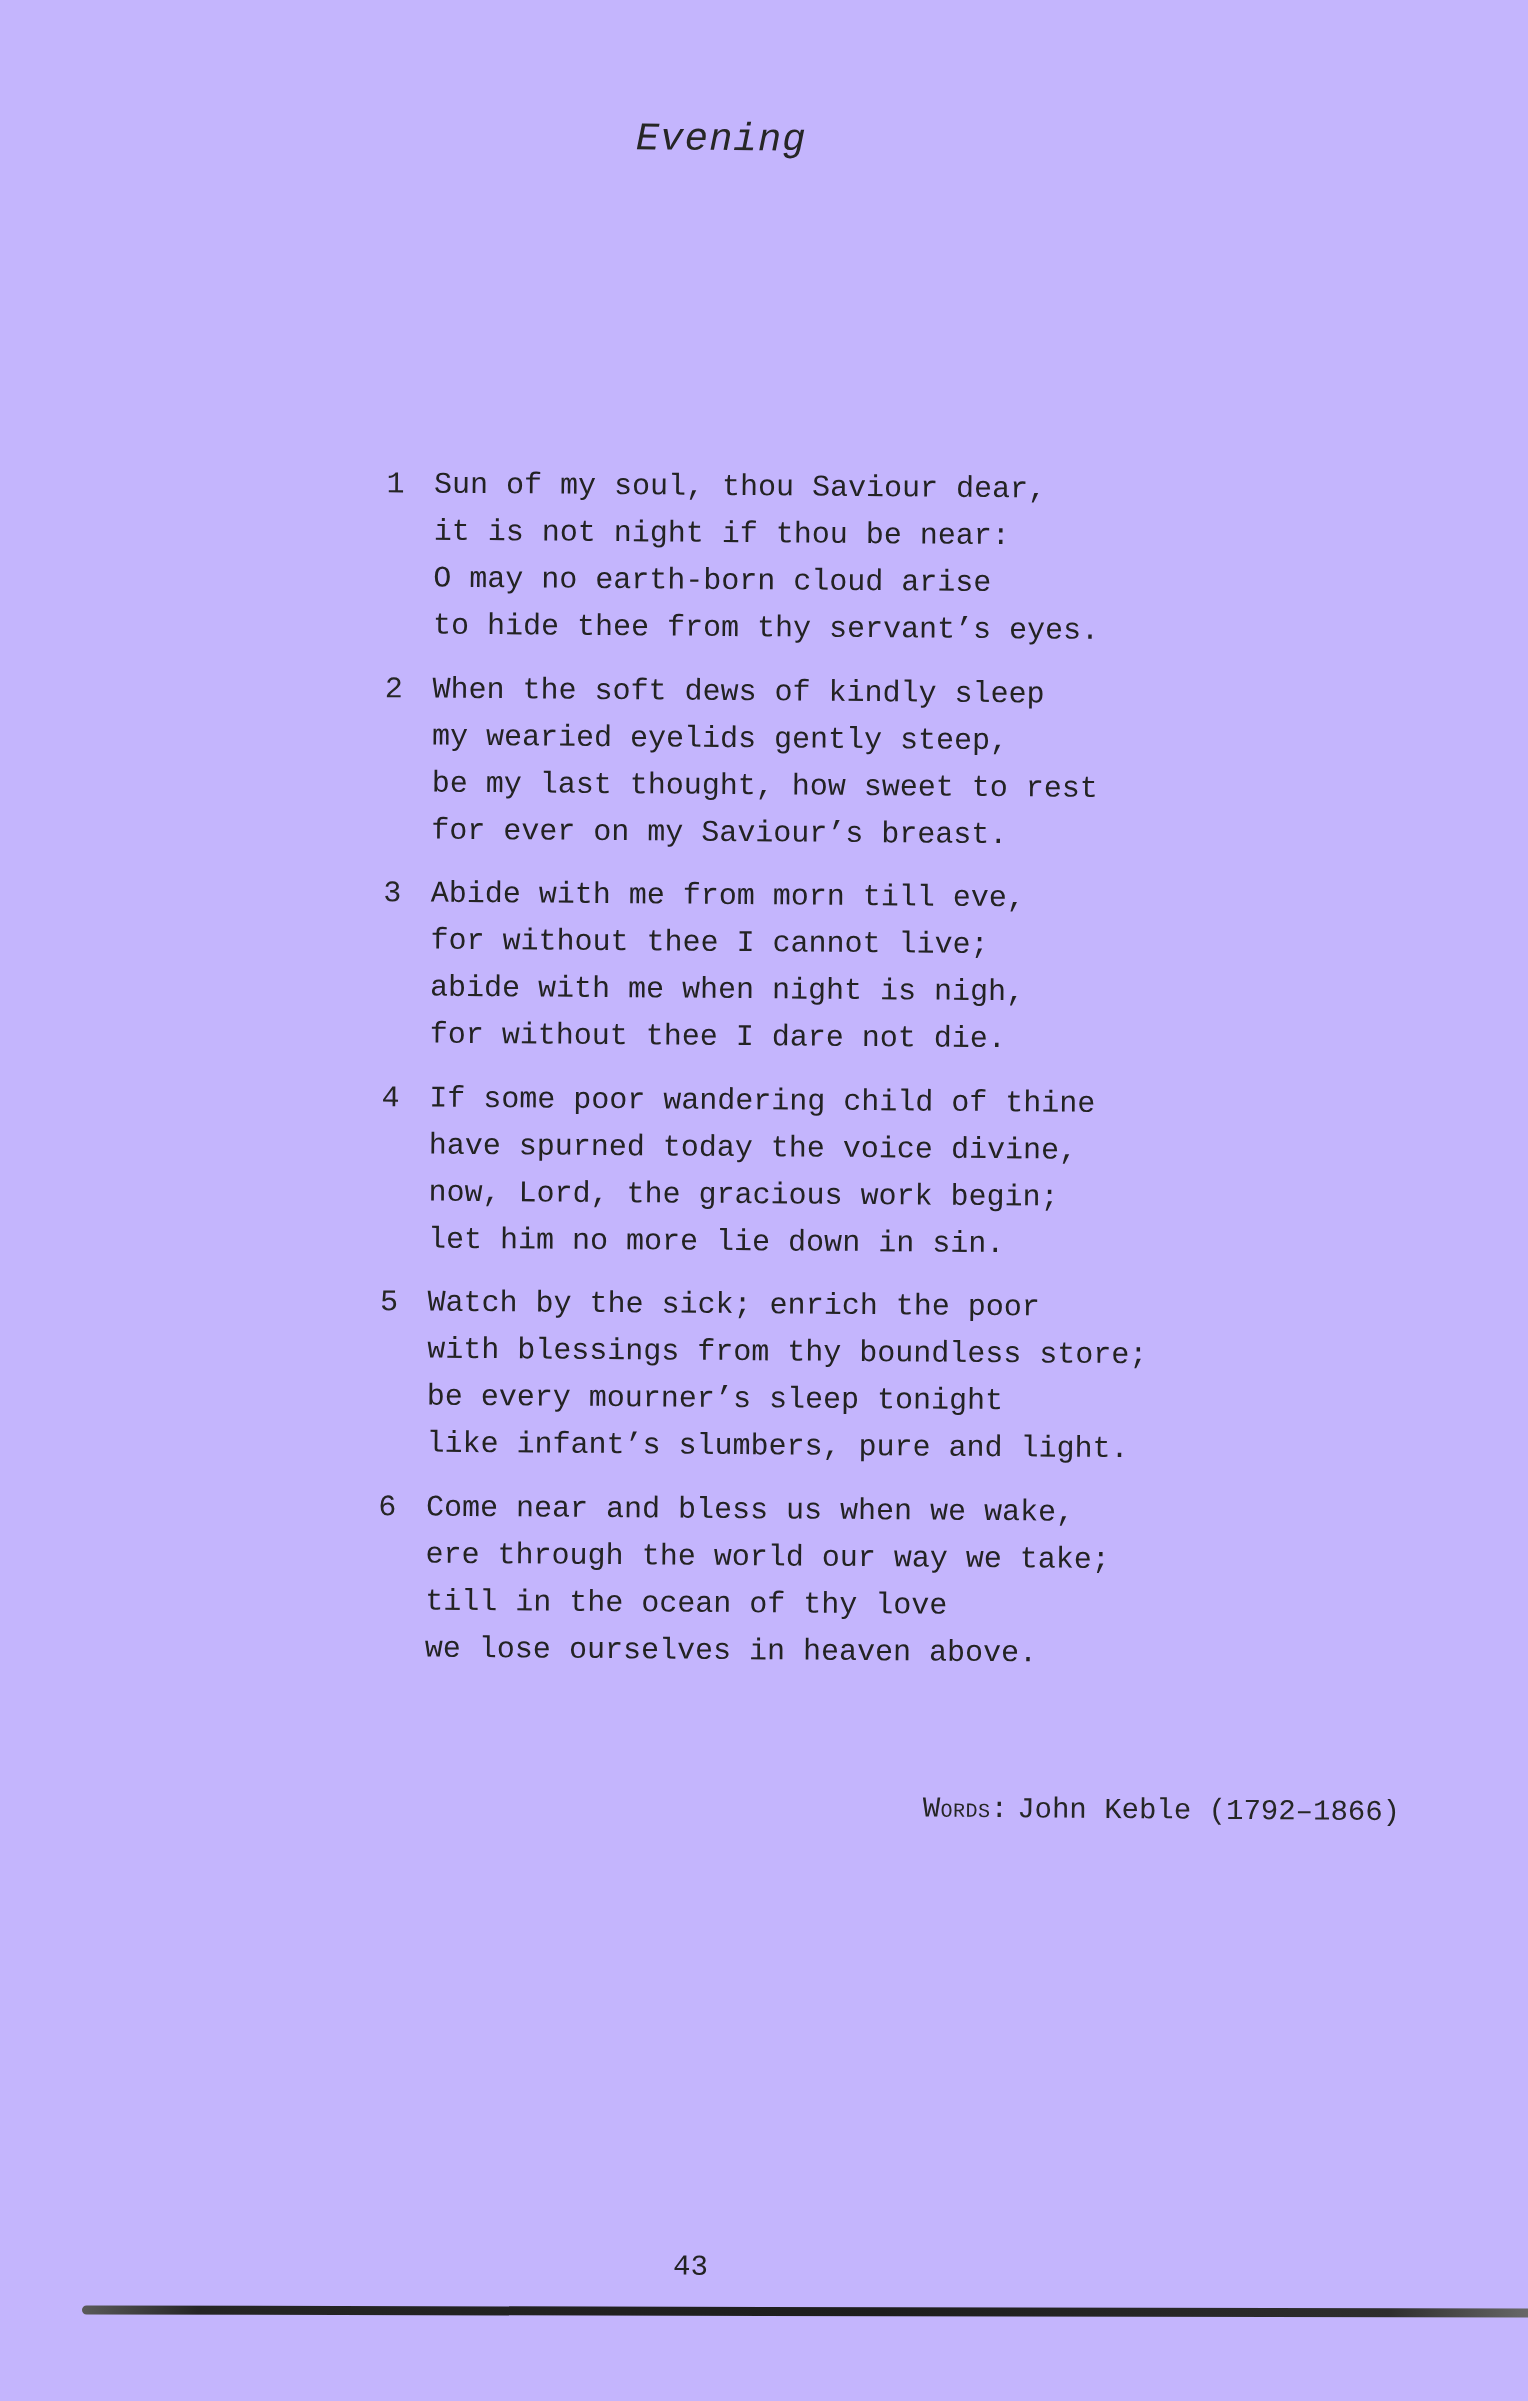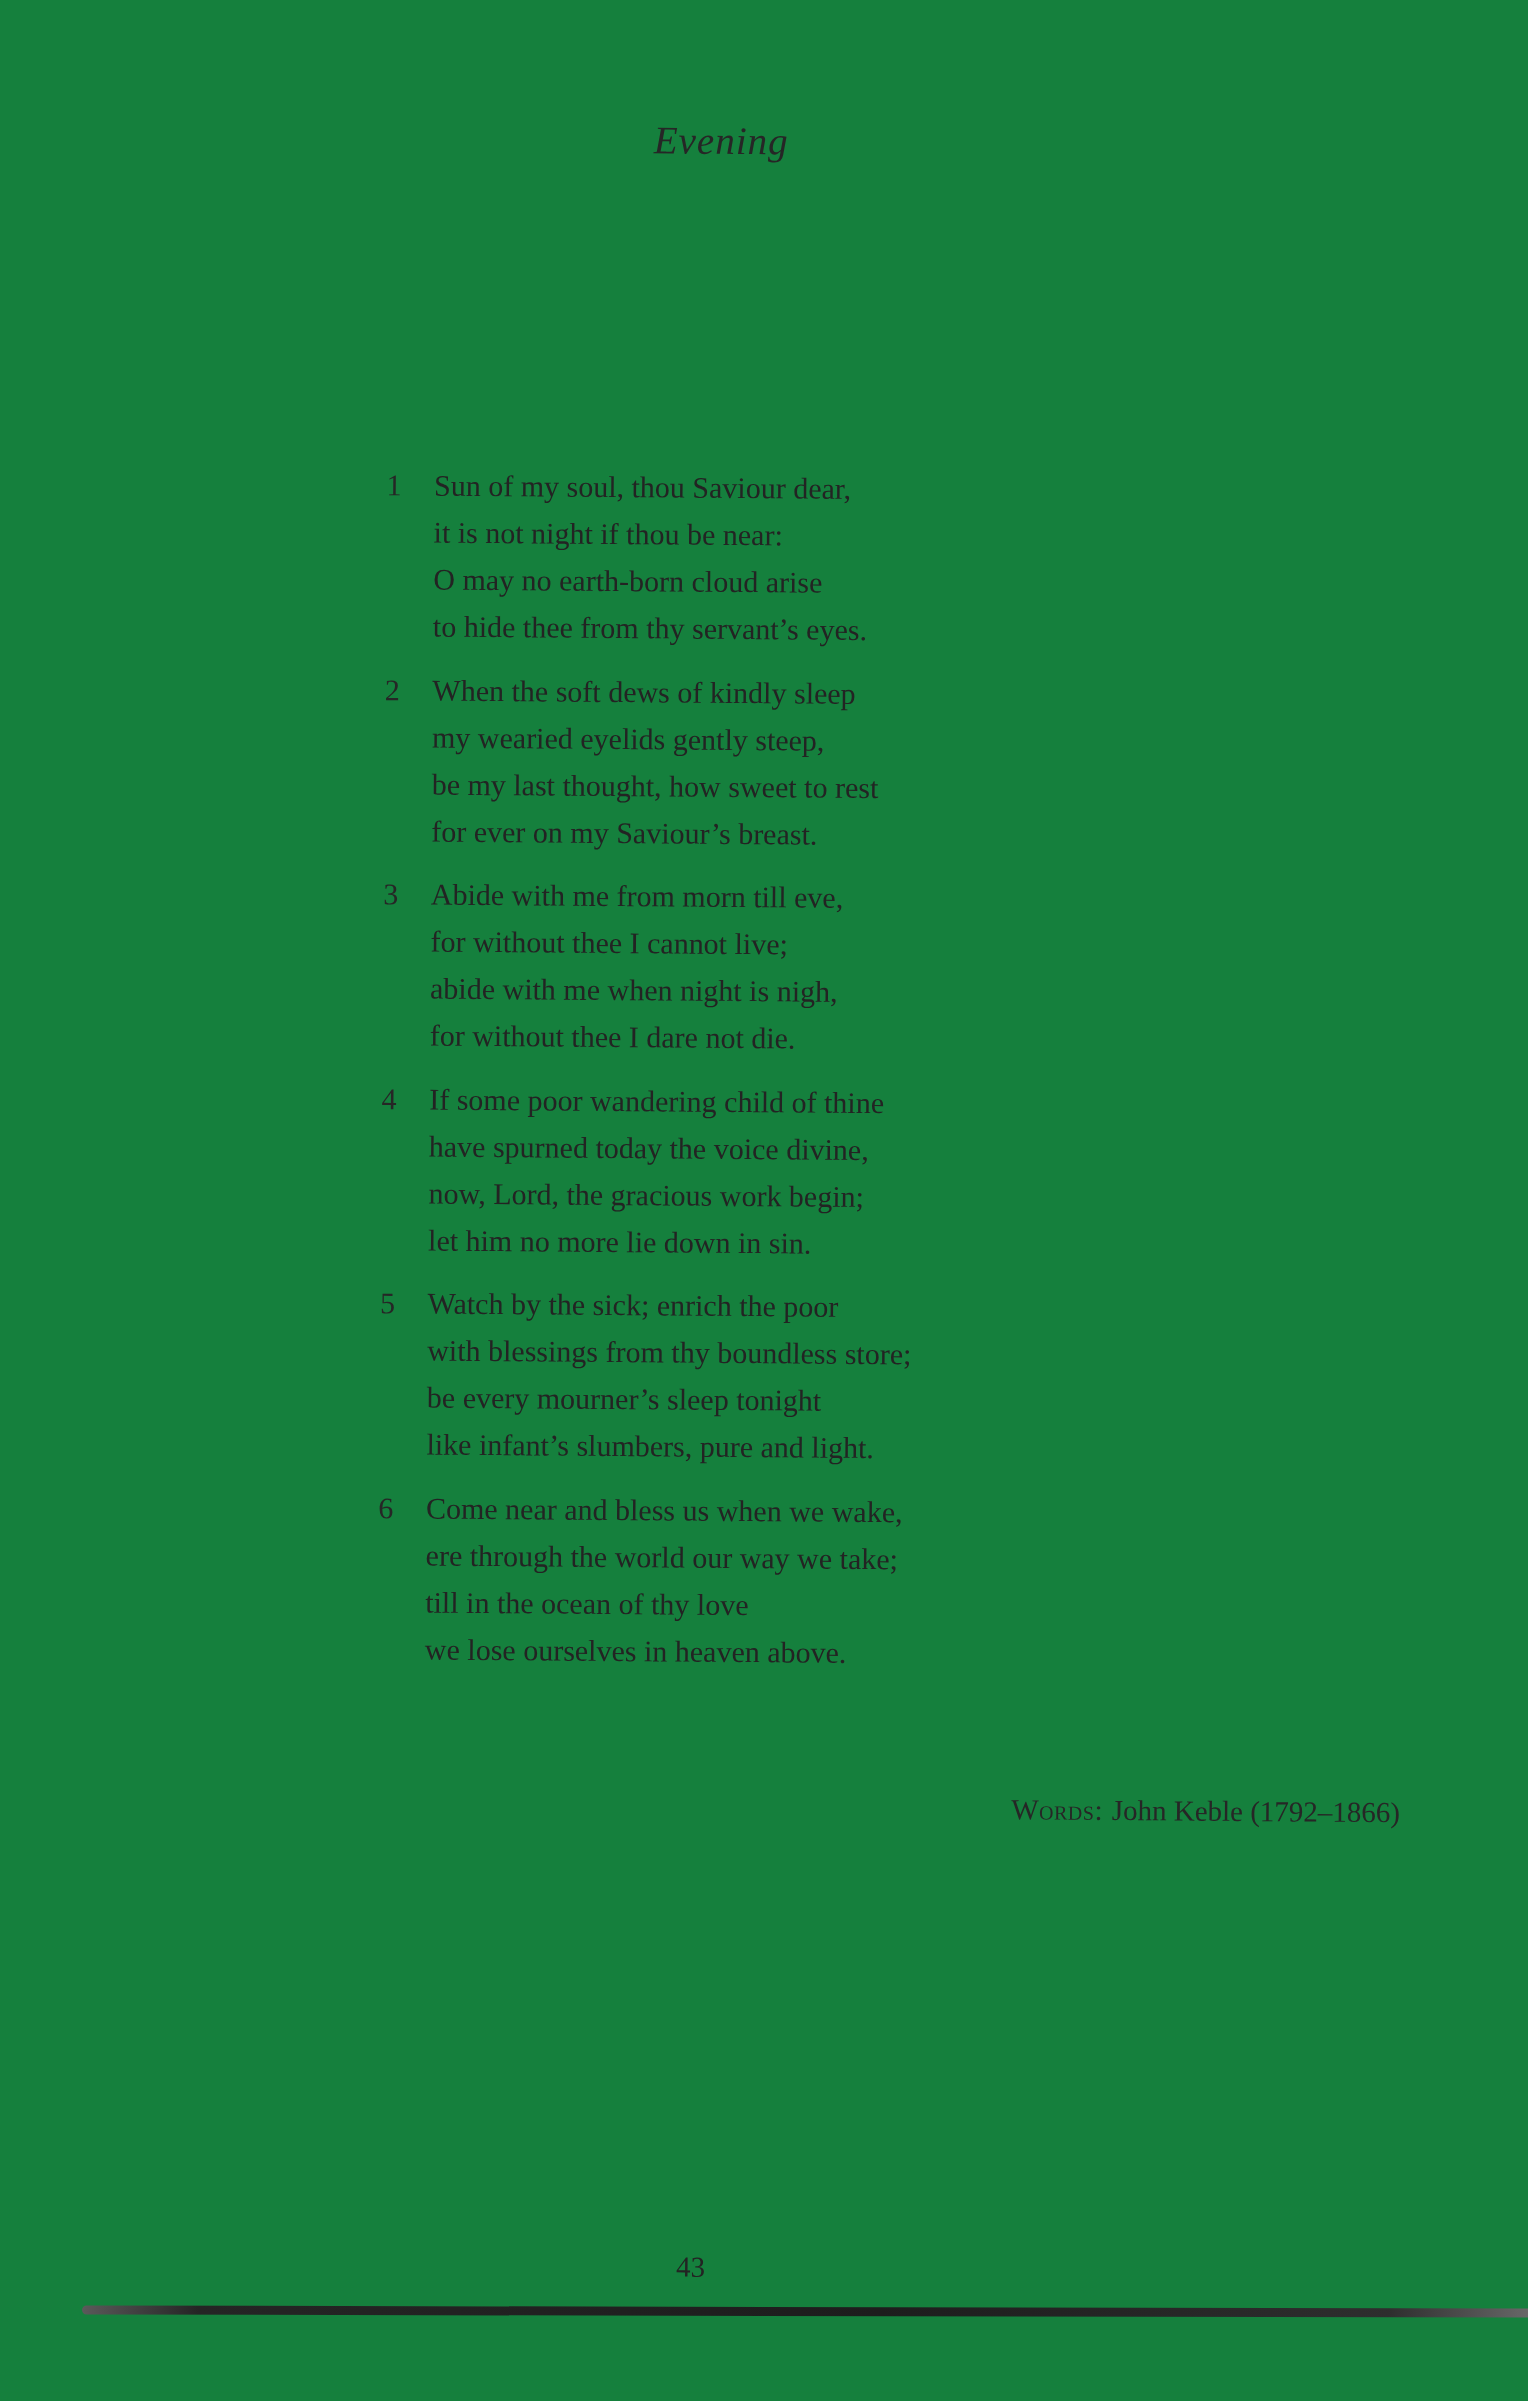--- a/index.html
+++ b/index.html
@@ -5,23 +5,23 @@
   html, body {
     margin: 0;
     padding: 0;
     background: #e9e9e9;
   }
   .page {
     position: relative;
     width: 1528px;
     height: 2402px;
     margin: 0 auto;
-    background: #15803d;
+    background: #c4b5fd;
     overflow: hidden;
-    font-family: Liberation Serif, serif;
+    font-family: Liberation Mono, monospace;
     color: #232323;
   }
   .scan-rotate {
     position: absolute;
     inset: 0;
     transform: rotate(0.45deg);
     transform-origin: 737px 291px;
   }
   .header {
     position: absolute;

